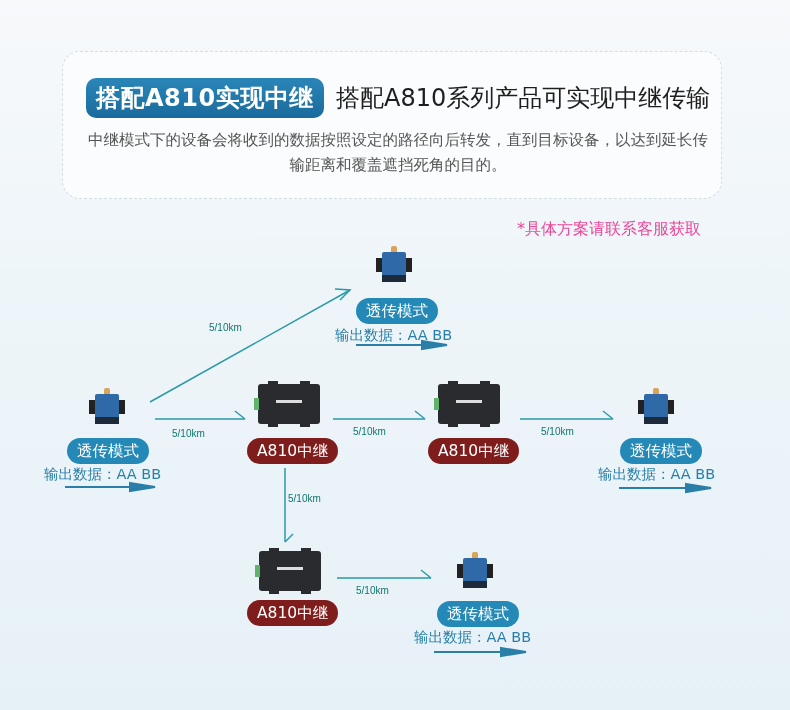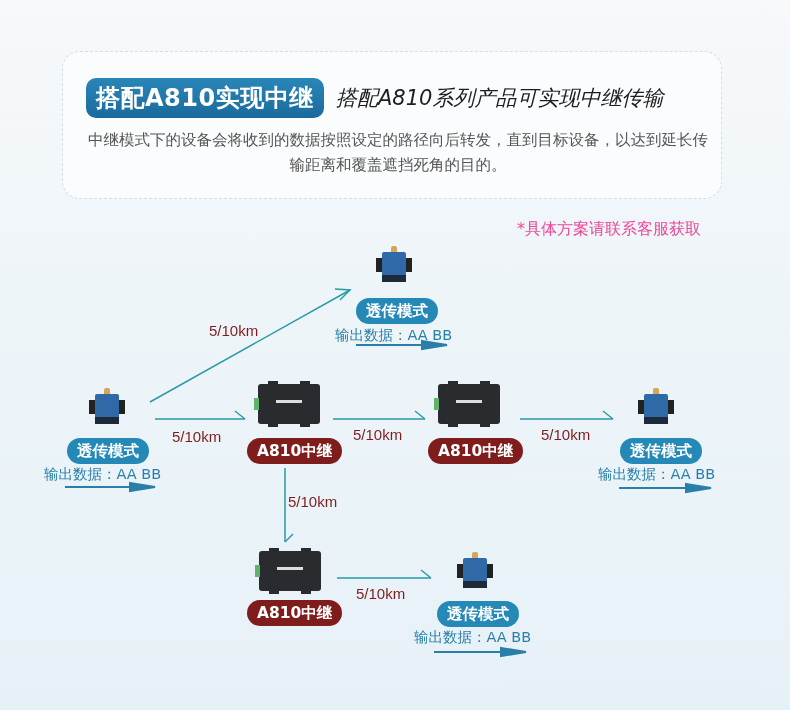--- a/index.html
+++ b/index.html
@@ -13,33 +13,33 @@
     background:#fbfcfd; border:1.5px dashed #d3dde4; border-radius:18px;
     box-sizing:border-box;
   }
   .title-badge {
     position:absolute; left:86px; top:78px; height:40px; padding:0 10px;
     background: linear-gradient(180deg,#2a86b8 0%, #1a6a9c 100%);
     color:#fff; font-size:24px; font-weight:bold; line-height:40px;
     border-radius:10px; letter-spacing:0.5px;
   }
   .subtitle {
-    position:absolute; left:336px; top:83px; font-size:21px; color:#1e1e1e; line-height:30px;font-style:italic;
+    position:absolute; left:336px; top:83px; font-size:24px; color:#1e1e1e; line-height:30px;
   }
   .desc {
     position:absolute; left:88px; top:128px; width:620px; font-size:15.5px; color:#555; line-height:25px;text-align:center;
   }
   .note {
     position:absolute; left:517px; top:219px; font-size:16px; color:#ec4899;
   }
   svg.links { position:absolute; left:0; top:0; }
-  .dist { position:absolute; font-size:15px; color:#7f1d1d; font-family:"Liberation Sans", sans-serif; }
+  .dist { position:absolute; font-size:10px; color:#0f766e; font-family:"Liberation Sans", sans-serif; }
   .pill {
     position:absolute; height:26px; line-height:26px; padding:0 10px; border-radius:13px;
-    color:#fff; font-size:15.5px; font-weight:bold; white-space:nowrap;
+    color:#fff; font-size:15.5px; font-weight:normal; white-space:nowrap;
   }
   .pill.blue { background:#2489b6; }
   .pill.orange { background:#7f1d1d; }
   .out { position:absolute; font-size:14.5px; color:#2a7fa8; white-space:nowrap; }
   .dev { position:absolute; }
   .dev.term {
     width:38px; height:38px;
   }
   .term .body { position:absolute; left:7px; top:6px; width:24px; height:30px; background:#2f69a8; border-radius:2px; }
   .term .ear { position:absolute; top:12px; width:6px; height:14px; background:#222; }

